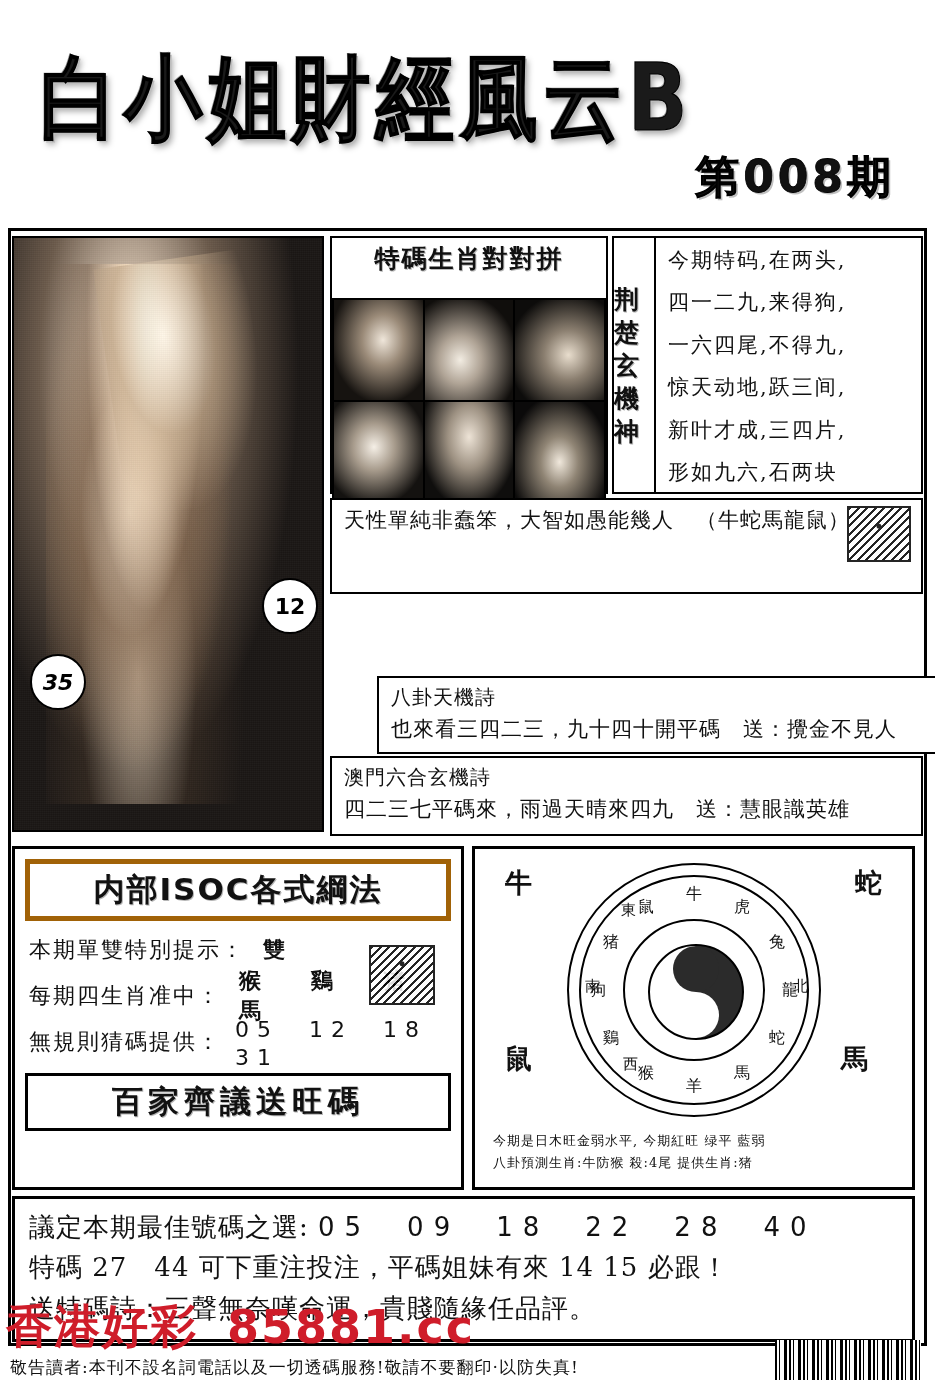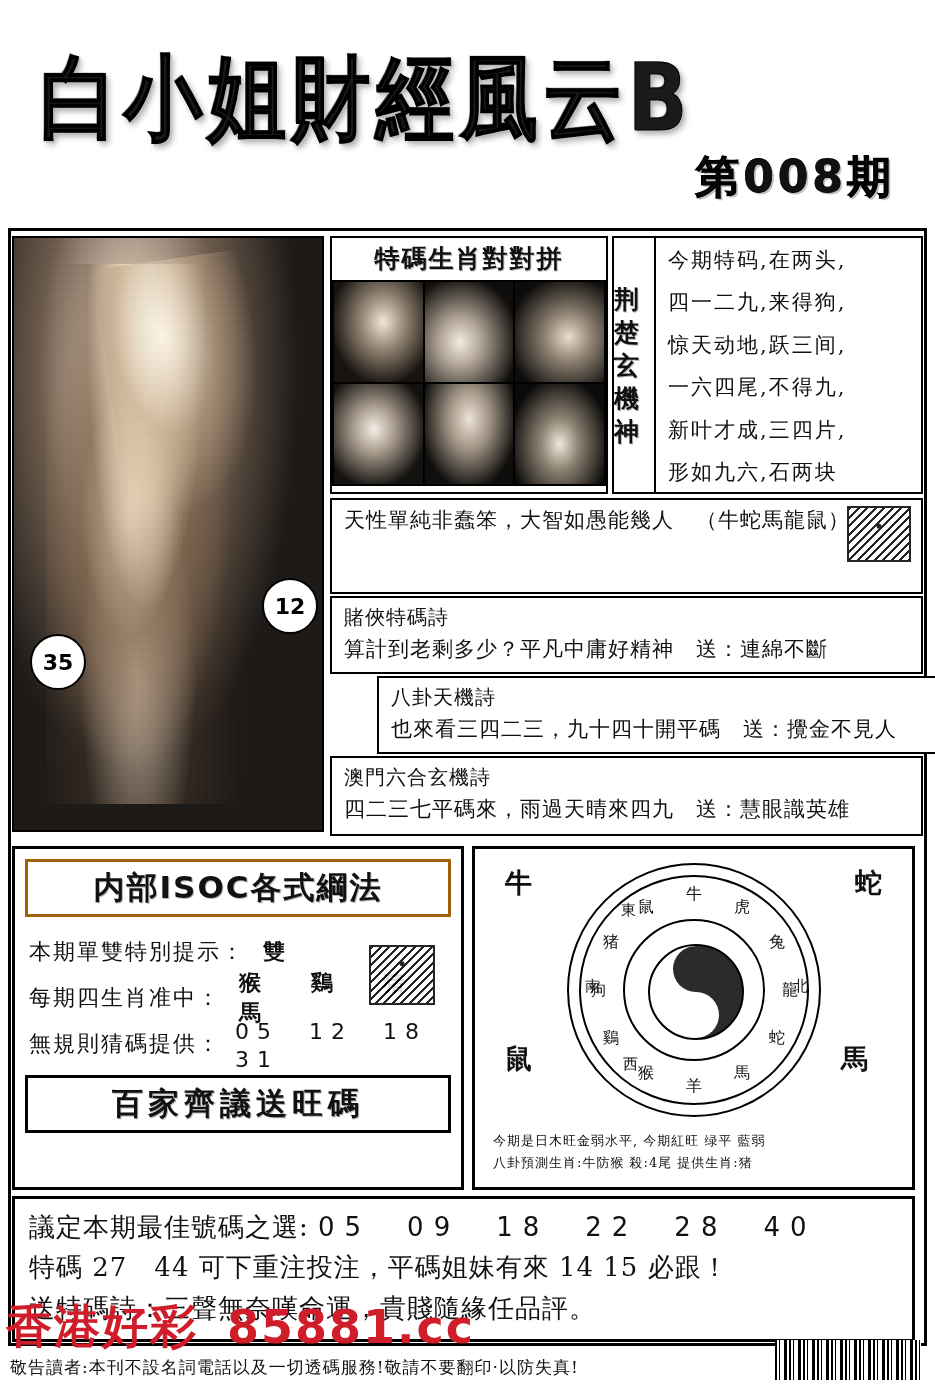--- a/index.html
+++ b/index.html
@@ -51,33 +51,33 @@
     position:absolute;left:96px;top:20px;width:150px;height:250px;
     background:radial-gradient(ellipse at 40% 30%, rgba(255,248,235,.9) 0%, rgba(190,165,135,.6) 40%, rgba(0,0,0,0) 72%);
     transform:rotate(-8deg);
   }
   .photo .grain{position:absolute;inset:0;opacity:.35;
     background-image:repeating-linear-gradient(0deg, rgba(255,255,255,.05) 0 1px, rgba(0,0,0,.05) 1px 2px),
                      repeating-linear-gradient(90deg, rgba(255,255,255,.04) 0 1px, rgba(0,0,0,.04) 1px 2px);}
   .ball{position:absolute;border-radius:50%;background:#fff;border:2px solid #000;
         display:flex;align-items:center;justify-content:center;
         font-family:"DejaVu Sans","Liberation Sans",sans-serif;font-size:22px;font-weight:bold;color:#000;}
-  .ball.b35{left:16px;top:396px;width:52px;height:52px;}
+  .ball.b35{left:16px;top:416px;width:52px;height:52px;font-style:italic;}
   .ball.b12{left:248px;top:340px;width:52px;height:52px;}
   .innerbox{
     position:absolute;left:244px;top:740px;width:72px;height:76px;
     background:#fff;border:2px solid #000;box-sizing:border-box;
     display:flex;flex-direction:column;align-items:center;justify-content:center;
     font-size:19px;line-height:1.25;letter-spacing:1px;
   }
 
   
   .mid{position:absolute;left:322px;top:4px;width:278px;height:258px;border:2px solid #000;box-sizing:border-box;background:#fff;}
   .mid .cap{
-    height:42px;line-height:42px;text-align:center;
+    height:60px;line-height:42px;text-align:center;
     font-family:"DejaVu Sans","Liberation Sans",sans-serif;
     font-size:25px;font-weight:bold;letter-spacing:2px;
     text-shadow:1px 1px 0 #b9b9b9;
   }
   .grid3{display:grid;grid-template-columns:1fr 1fr 1fr;grid-template-rows:1fr 1fr;gap:2px;padding:2px;height:206px;box-sizing:border-box;background:#000;}
   .gcell{background:#111;position:relative;overflow:hidden;}
   .gcell i{position:absolute;inset:0;display:block;}
   .g1 i{background:radial-gradient(ellipse at 55% 40%, #efe6da 0%, #9a8a78 30%, #161310 75%);}
   .g2 i{background:radial-gradient(ellipse at 40% 60%, #f2ece2 0%, #b0a496 28%, #100e0c 78%);}
   .g3 i{background:radial-gradient(ellipse at 60% 55%, #e8ddcd 0%, #8b7f70 32%, #0d0c0b 80%);}
@@ -107,21 +107,21 @@
   .v4{top:524px;height:80px;}
   .stamp{
     position:absolute;right:10px;top:6px;width:60px;height:52px;border:2px solid #000;background:#fff;
     background-image:radial-gradient(circle at 50% 35%, #000 0 2px, transparent 3px),
                      repeating-linear-gradient(135deg,#000 0 2px,#fff 2px 6px);
     opacity:.85;
   }
 
   
   .lowleft{position:absolute;left:12px;top:846px;width:452px;height:344px;border:3px solid #000;box-sizing:border-box;background:#fff;}
-  .titlebar{margin:10px 10px 12px 10px;border:3px solid #a16207;height:52px;display:flex;align-items:center;justify-content:center;}
+  .titlebar{margin:10px 10px 6px 10px;border:5px solid #a16207;height:52px;display:flex;align-items:center;justify-content:center;}
   .titlebar span{font-family:"DejaVu Sans","Liberation Sans",sans-serif;font-size:31px;font-weight:bold;letter-spacing:2px;text-shadow:1px 1px 0 #b5b5b5;}
   .row{display:flex;align-items:center;padding:0 14px;height:46px;font-size:22px;letter-spacing:2px;}
   .row .lbl{white-space:nowrap;}
   .row .val{margin-left:18px;letter-spacing:14px;font-weight:bold;}
   .row .nums{margin-left:14px;letter-spacing:8px;font-family:"DejaVu Sans","Liberation Sans",sans-serif;font-size:22px;}
   .bottombar{margin:8px 10px 0 10px;border:3px solid #000;height:52px;display:flex;align-items:center;justify-content:center;}
   .bottombar span{font-family:"DejaVu Sans","Liberation Sans",sans-serif;font-size:31px;font-weight:bold;letter-spacing:5px;text-shadow:1px 1px 0 #b5b5b5;}
   .seal{
     position:absolute;right:26px;top:96px;width:62px;height:56px;border:2px solid #000;background:#fff;
     background-image:radial-gradient(circle at 50% 30%, #000 0 2px, transparent 3px),
@@ -217,34 +217,30 @@
             <i></i>
           </div>
       </div>
     </div>
 
     <div class="poembox">
       <div class="vtitle">荆楚玄機神</div>
       <div class="lines">
         <div>今期特码,在两头,</div>
         <div>四一二九,来得狗,</div>
+        <div>一六四尾,不得九,</div>
         <div>惊天动地,跃三间,</div>
-        <div>一六四尾,不得九,</div>
         <div>新叶才成,三四片,</div>
         <div>形如九六,石两块</div>
       </div>
     </div>
 
     <div class="verse v1">
       <div class="stamp"></div>
       <div class="b">天性單純非蠢笨，大智如愚能幾人　（牛蛇馬龍鼠）</div>
-    </div>
-    <div class="verse v2">
-      <div class="h">賭俠特碼詩</div>
-      <div class="b">算計到老剩多少？平凡中庸好精神　送：連綿不斷</div>
     </div>
     <div class="verse v3">
       <div class="h">八卦天機詩</div>
       <div class="b">也來看三四二三，九十四十開平碼　送：攪金不見人</div>
     </div>
     <div class="verse v4">
       <div class="h">澳門六合玄機詩</div>
       <div class="b">四二三七平碼來，雨過天晴來四九　送：慧眼識英雄</div>
     </div>
   </div>

